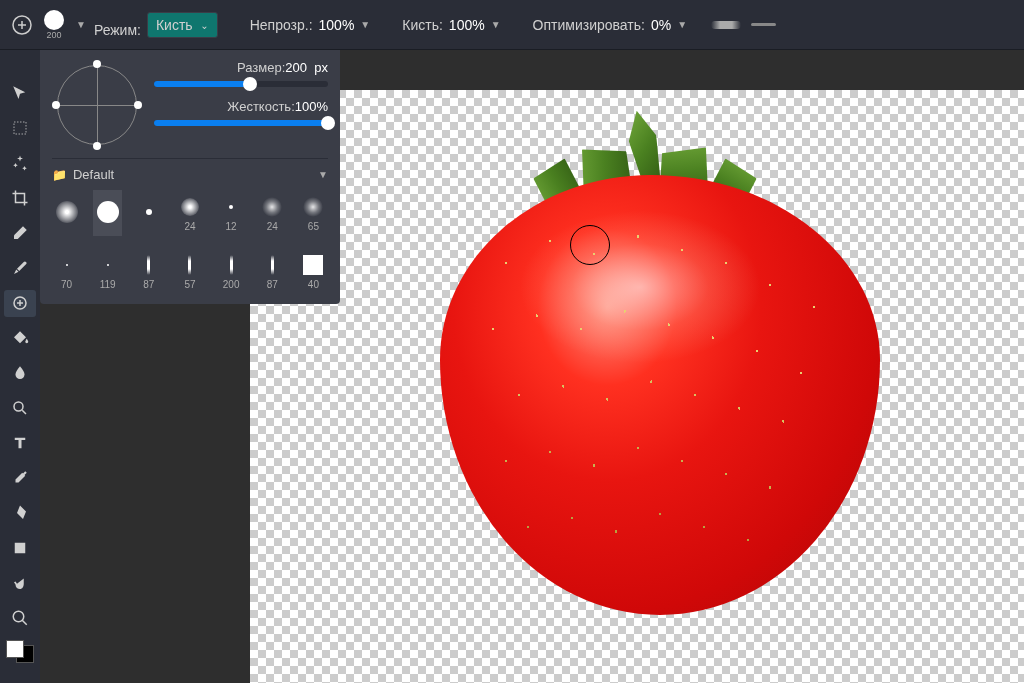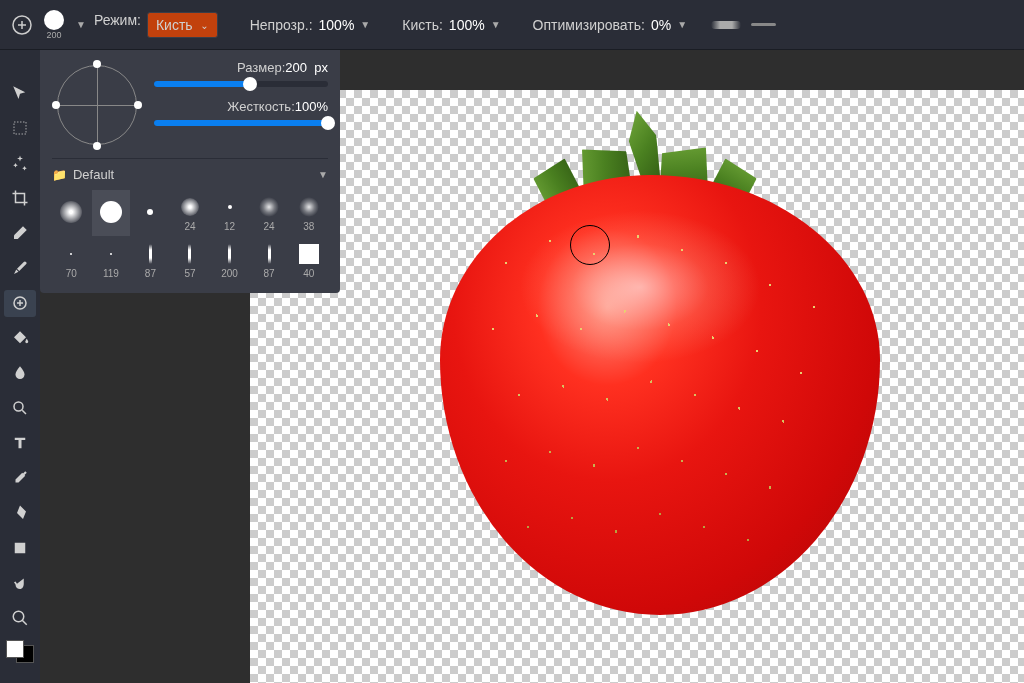--- a/index.html
+++ b/index.html
@@ -4,22 +4,22 @@
 <style>
 * { margin: 0; padding: 0; box-sizing: border-box; font-family: Arial, sans-serif; }
 body { background: #1a1d24; color: #d0d0d0; width: 1024px; height: 683px; overflow: hidden; position: relative; }
 
 .top-toolbar { height: 50px; background: #2a2d37; display: flex; align-items: center; padding: 0 12px; gap: 8px; font-size: 14px; border-bottom: 1px solid #1a1d24; }
 .brush-indicator { display: flex; flex-direction: column; align-items: center; margin-right: 4px; }
 .brush-circle { width: 20px; height: 20px; background: #fff; border-radius: 50%; }
 .brush-size-text { font-size: 9px; color: #aaa; }
 .dropdown-arrow { color: #aaa; font-size: 10px; cursor: pointer; }
 
-.mode-group { display: flex; align-items: flex-start; gap: 6px; }
-.mode-select { background: #c2410c; color: #d0d0d0; border: 1px solid #3a3d47; padding: 4px 24px 4px 8px; font-size: 14px; border-radius: 3px; position: relative; }
+.mode-group { display: flex; align-items: flex-end; gap: 6px; }
+.mode-select { background: #0f766e; color: #d0d0d0; border: 1px solid #3a3d47; padding: 4px 24px 4px 8px; font-size: 14px; border-radius: 3px; position: relative; }
 .select-arrow { position: absolute; right: 8px; top: 50%; transform: translateY(-50%); font-size: 10px; }
 
 .opt-group { display: flex; align-items: center; gap: 6px; margin-left: 12px; padding-left: 12px; }
 .opt-value { color: #fff; }
 .tri { color: #aaa; font-size: 10px; }
 
 .brush-preview-strip { display: flex; gap: 10px; margin-left: 16px; align-items: center; }
 .stroke-sample { width: 30px; height: 8px; background: linear-gradient(90deg, transparent, #aaa 30%, #aaa 70%, transparent); border-radius: 4px; }
 .stroke-sample.thin { height: 3px; width: 25px; background: #888; }
 
@@ -117,21 +117,21 @@
 .slider-label-row { display: flex; justify-content: flex-end; margin-bottom: 6px; }
 .slider-value { color: #fff; }
 .slider-track { height: 6px; background: #2a2d37; border-radius: 3px; position: relative; }
 .slider-fill { height: 100%; background: #0a7ff0; border-radius: 3px; }
 .slider-thumb { position: absolute; width: 14px; height: 14px; background: #fff; border-radius: 50%; top: 50%; transform: translate(-50%, -50%); }
 
 .preset-section { border-top: 1px solid #2a2d37; padding-top: 8px; }
 .preset-header { display: flex; align-items: center; justify-content: space-between; margin-bottom: 8px; }
 .preset-title { display: flex; align-items: center; gap: 6px; }
 .folder-icon { font-size: 12px; }
-.preset-grid { display: grid; grid-template-columns: repeat(7, 1fr); gap: 1px; }
+.preset-grid { display: grid; grid-template-columns: repeat(7, 1fr); gap: 12px; }
 .preset-item { display: flex; flex-direction: column; align-items: center; justify-content: center; height: 46px; cursor: pointer; font-size: 10px; color: #aaa; background: #3a3d47; }
 .preset-item.selected { background: #4a4d57; }
 .preset-brush { width: 24px; height: 24px; display: flex; align-items: center; justify-content: center; margin-bottom: 2px; }
 .soft-brush { background: radial-gradient(circle, #fff 10%, rgba(255,255,255,0.3) 60%, transparent 80%); border-radius: 50%; }
 .hard-brush { background: #fff; border-radius: 50%; }
 .stroke-brush { width: 3px; height: 20px; background: linear-gradient(180deg, transparent, #fff 30%, #fff 70%, transparent); border-radius: 2px; }
 .square-brush { background: #fff; width: 20px; height: 20px; }
 .spray-brush { background: radial-gradient(circle, rgba(255,255,255,0.8) 5%, rgba(255,255,255,0.3) 40%, transparent 70%); border-radius: 50%; }
 .dot-brush { width: 2px; height: 2px; background: #fff; border-radius: 50%; }
 </style>
@@ -362,21 +362,21 @@
         <div class="preset-item">
           <div class="preset-brush">
             <div class="spray-brush" style="height: 20px; width: 20px;"></div>
           </div>
           <div>24</div>
         </div>
         <div class="preset-item">
           <div class="preset-brush">
             <div class="spray-brush" style="height: 20px; width: 20px;"></div>
           </div>
-          <div>38</div>
+          <div>65</div>
         </div>
         <div class="preset-item">
           <div class="preset-brush">
             <div class="dot-brush"></div>
           </div>
           <div>70</div>
         </div>
         <div class="preset-item">
           <div class="preset-brush">
             <div class="dot-brush"></div>

